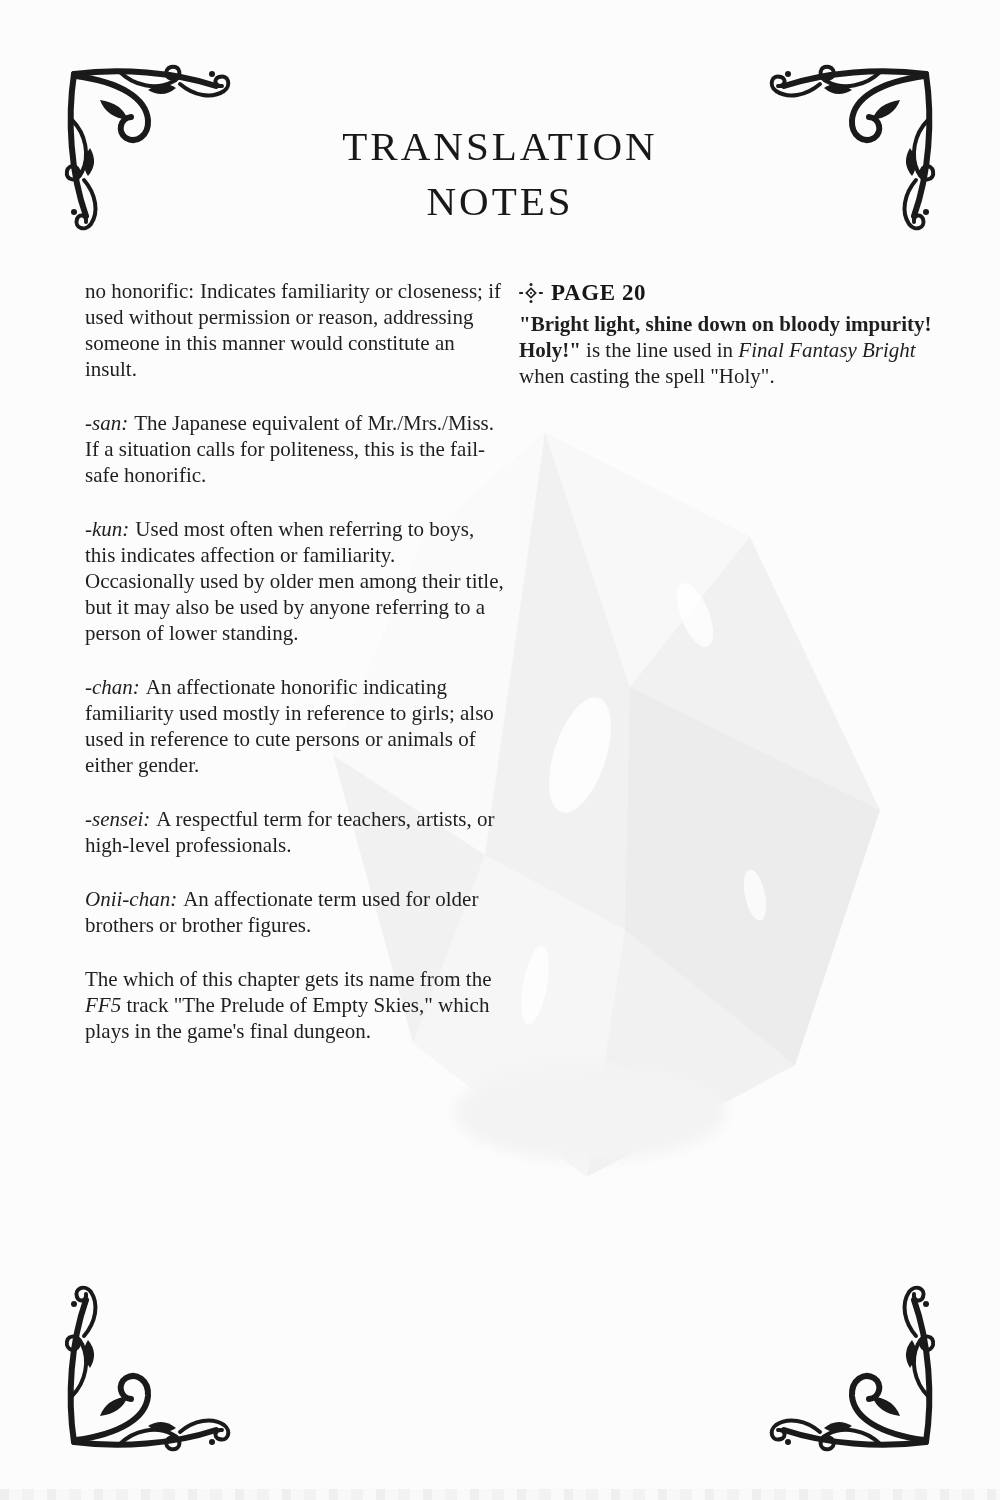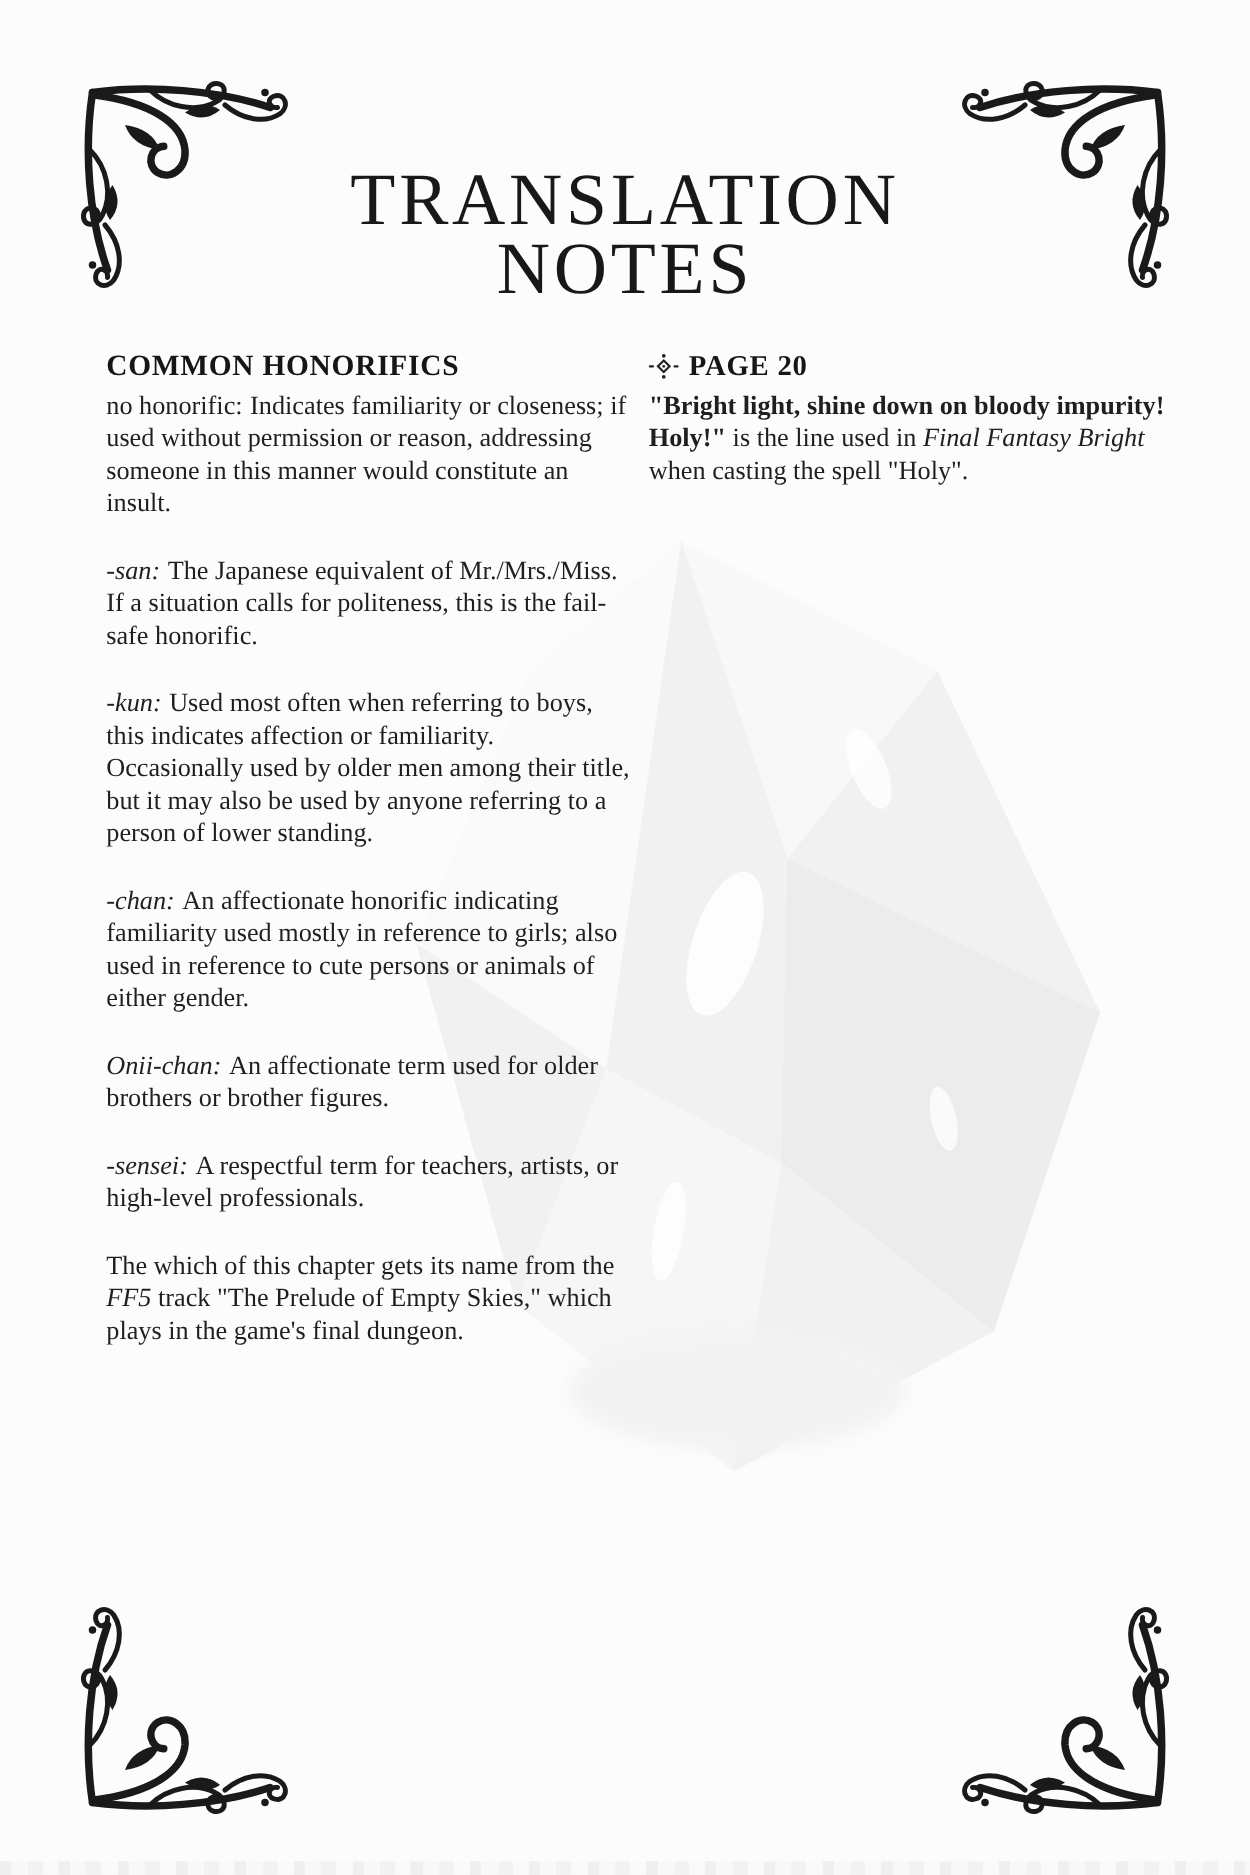--- a/index.html
+++ b/index.html
@@ -19,21 +19,21 @@
   .corner{position:absolute;width:172px;height:172px;z-index:1;}
   .corner svg{width:100%;height:100%;}
   .corner.tl{left:62px;top:62px;}
   .corner.tr{left:766px;top:62px;transform:scaleX(-1);}
   .corner.bl{left:62px;top:1282px;transform:scaleY(-1);}
   .corner.br{left:766px;top:1282px;transform:scale(-1,-1);}
   
   .title{
     position:absolute;left:0;top:92px;width:1000px;
     text-align:center;z-index:2;
-    font-size:59px;line-height:55px;letter-spacing:3px;
+    font-size:41px;line-height:55px;letter-spacing:3px;
     font-weight:500;color:#181818;
   }
   .title span{display:block;}
   
   .col{position:absolute;top:278px;width:422px;z-index:2;font-size:21px;line-height:26px;}
   .col.left{left:85px;}
   .col.right{left:519px;}
   .col h2{
     margin:0 0 3px 0;font-size:23.5px;line-height:30px;
     font-weight:bold;letter-spacing:.6px;color:#161616;
@@ -124,33 +124,32 @@
   <div class="corner br"><svg viewBox="0 0 172 172">
         <use href="#flourish"></use>
       </svg></div>
 
   <h1 class="title">
     <span>TRANSLATION</span>
     <span>NOTES</span>
   </h1>
 
   <section class="col left">
-    <h2>COMMON HONORIFICS</h2>
 
     <p class="entry"><span class="term">no honorific:</span><span>Indicates familiarity or closeness; if used without permission or reason, addressing someone in this manner would constitute an insult.</span></p>
 
     <p class="entry"><span class="term term-italic">-san:</span><span>The Japanese equivalent of Mr./Mrs./Miss. If a situation calls for politeness, this is the fail-safe honorific.</span></p>
 
     <p class="entry"><span class="term term-italic">-kun:</span><span>Used most often when referring to boys, this indicates affection or familiarity. Occasionally used by older men among their title, but it may also be used by anyone referring to a person of lower standing.</span></p>
 
     <p class="entry"><span class="term term-italic">-chan:</span><span>An affectionate honorific indicating familiarity used mostly in reference to girls; also used in reference to cute persons or animals of either gender.</span></p>
 
+    <p class="entry"><span class="term term-italic">-sensei:</span><span>A respectful term for teachers, artists, or high-level professionals.</span></p>
+
     <p class="entry"><span class="term term-italic">Onii-chan:</span><span>An affectionate term used for older brothers or brother figures.</span></p>
-
-    <p class="entry"><span class="term term-italic">-sensei:</span><span>A respectful term for teachers, artists, or high-level professionals.</span></p>
 
     <p class="entry"><span>The which of this chapter gets its name from the </span><i>FF5</i><span> track "The Prelude of Empty Skies," which plays in the game's final dungeon.</span></p>
   </section>
 
   <section class="col right">
     <h3 style="margin-top:0">
       <span class="orn">
           <svg viewBox="0 0 24 24">
             <use href="#diamond-orn"></use>
           </svg>

